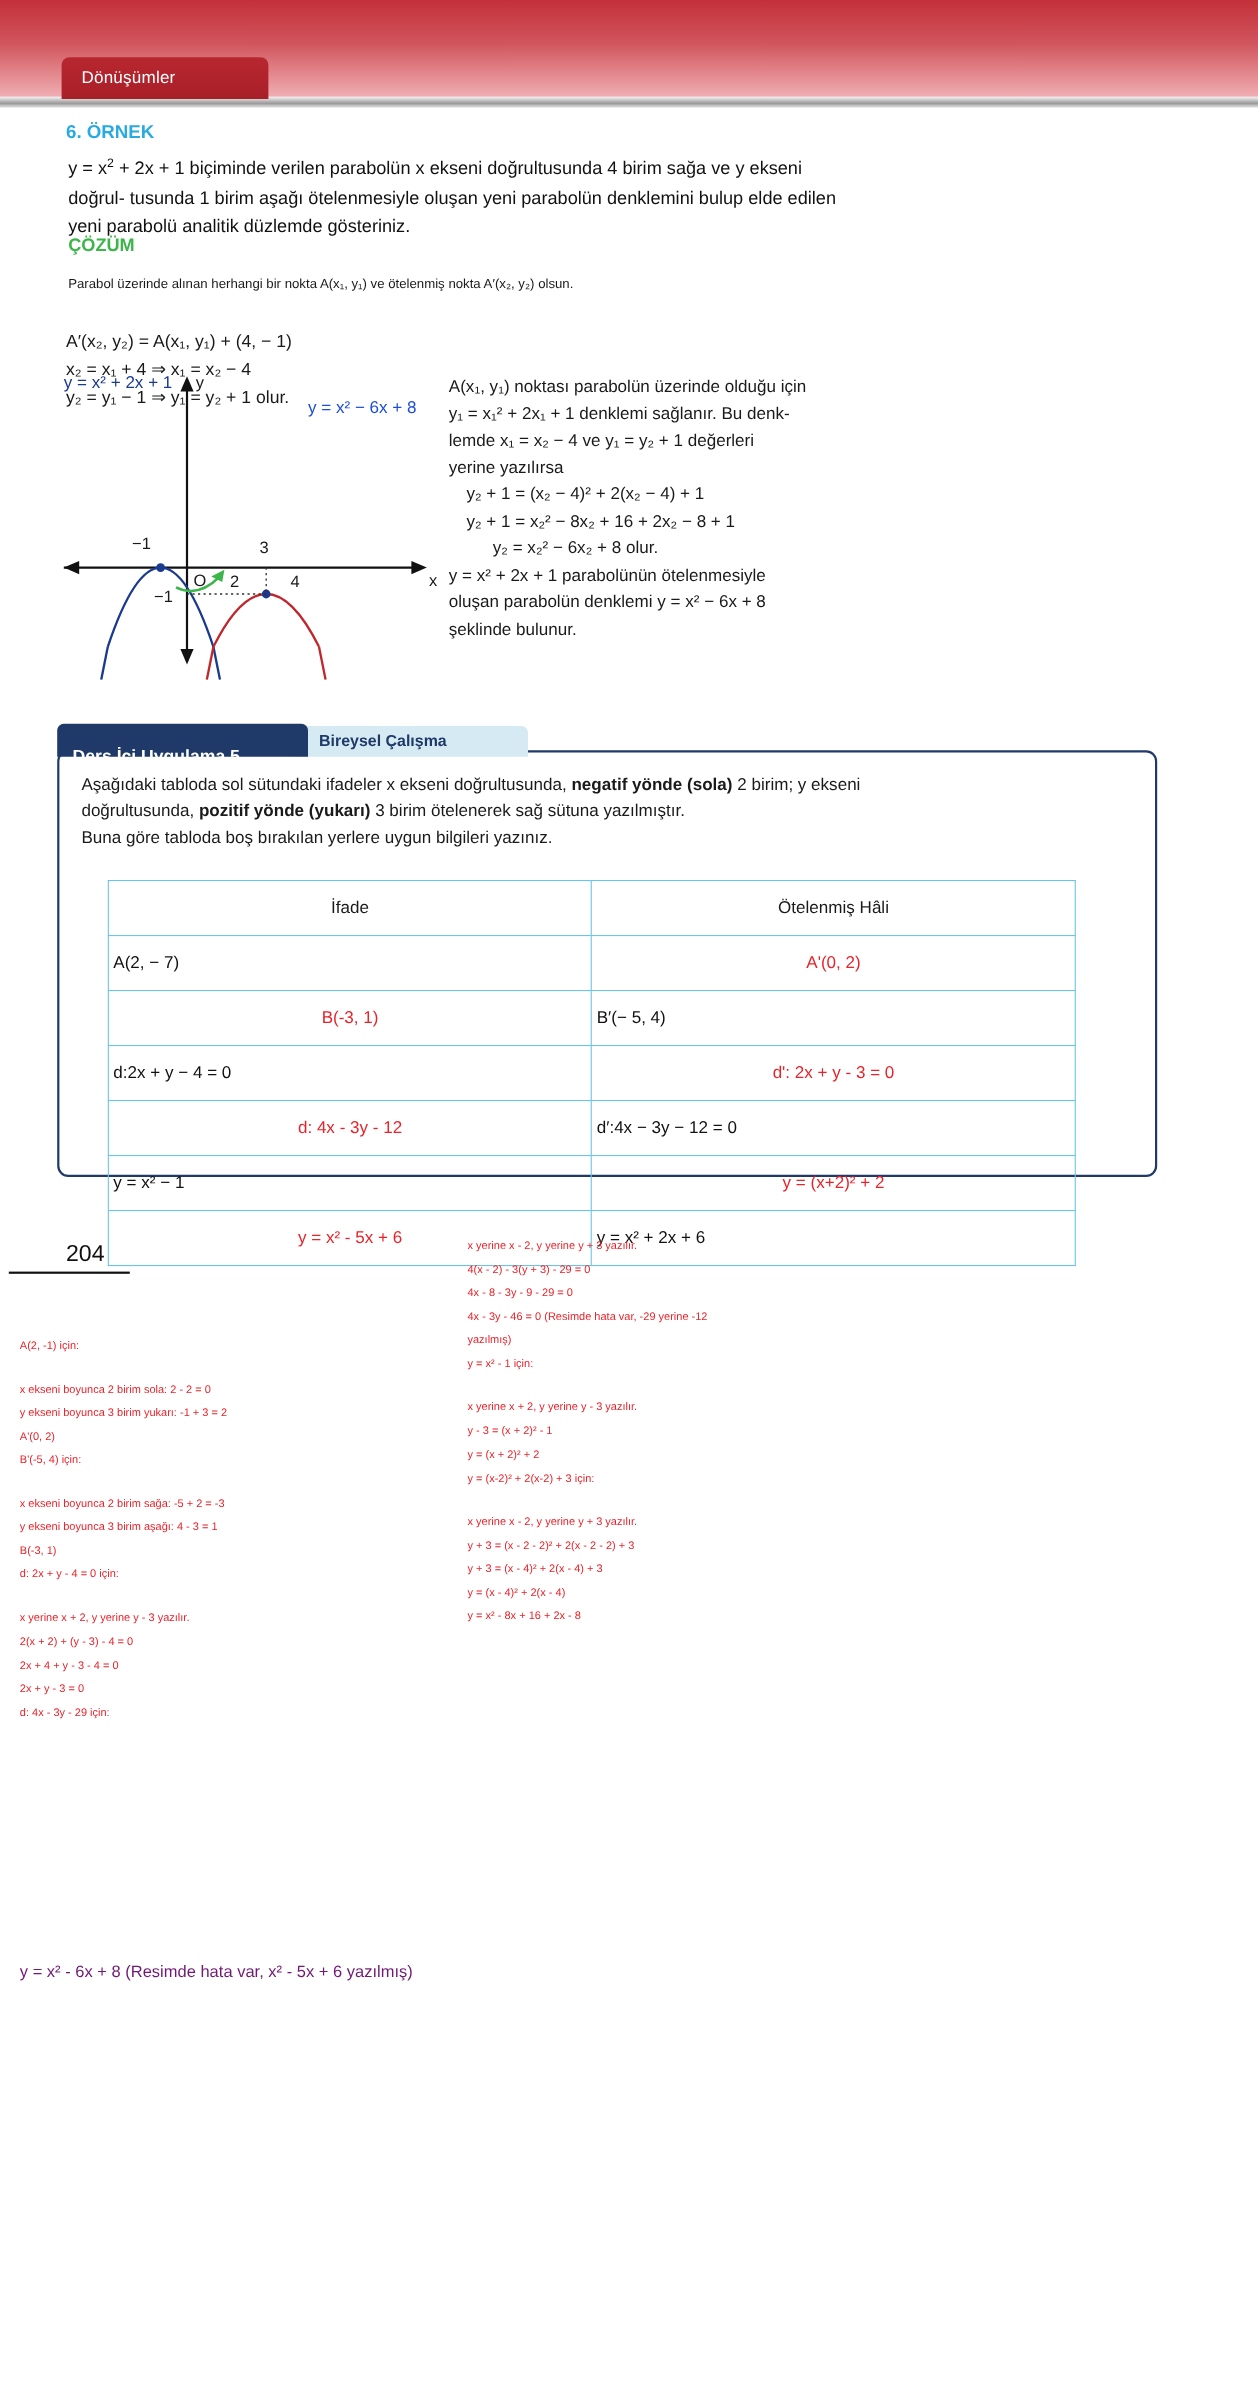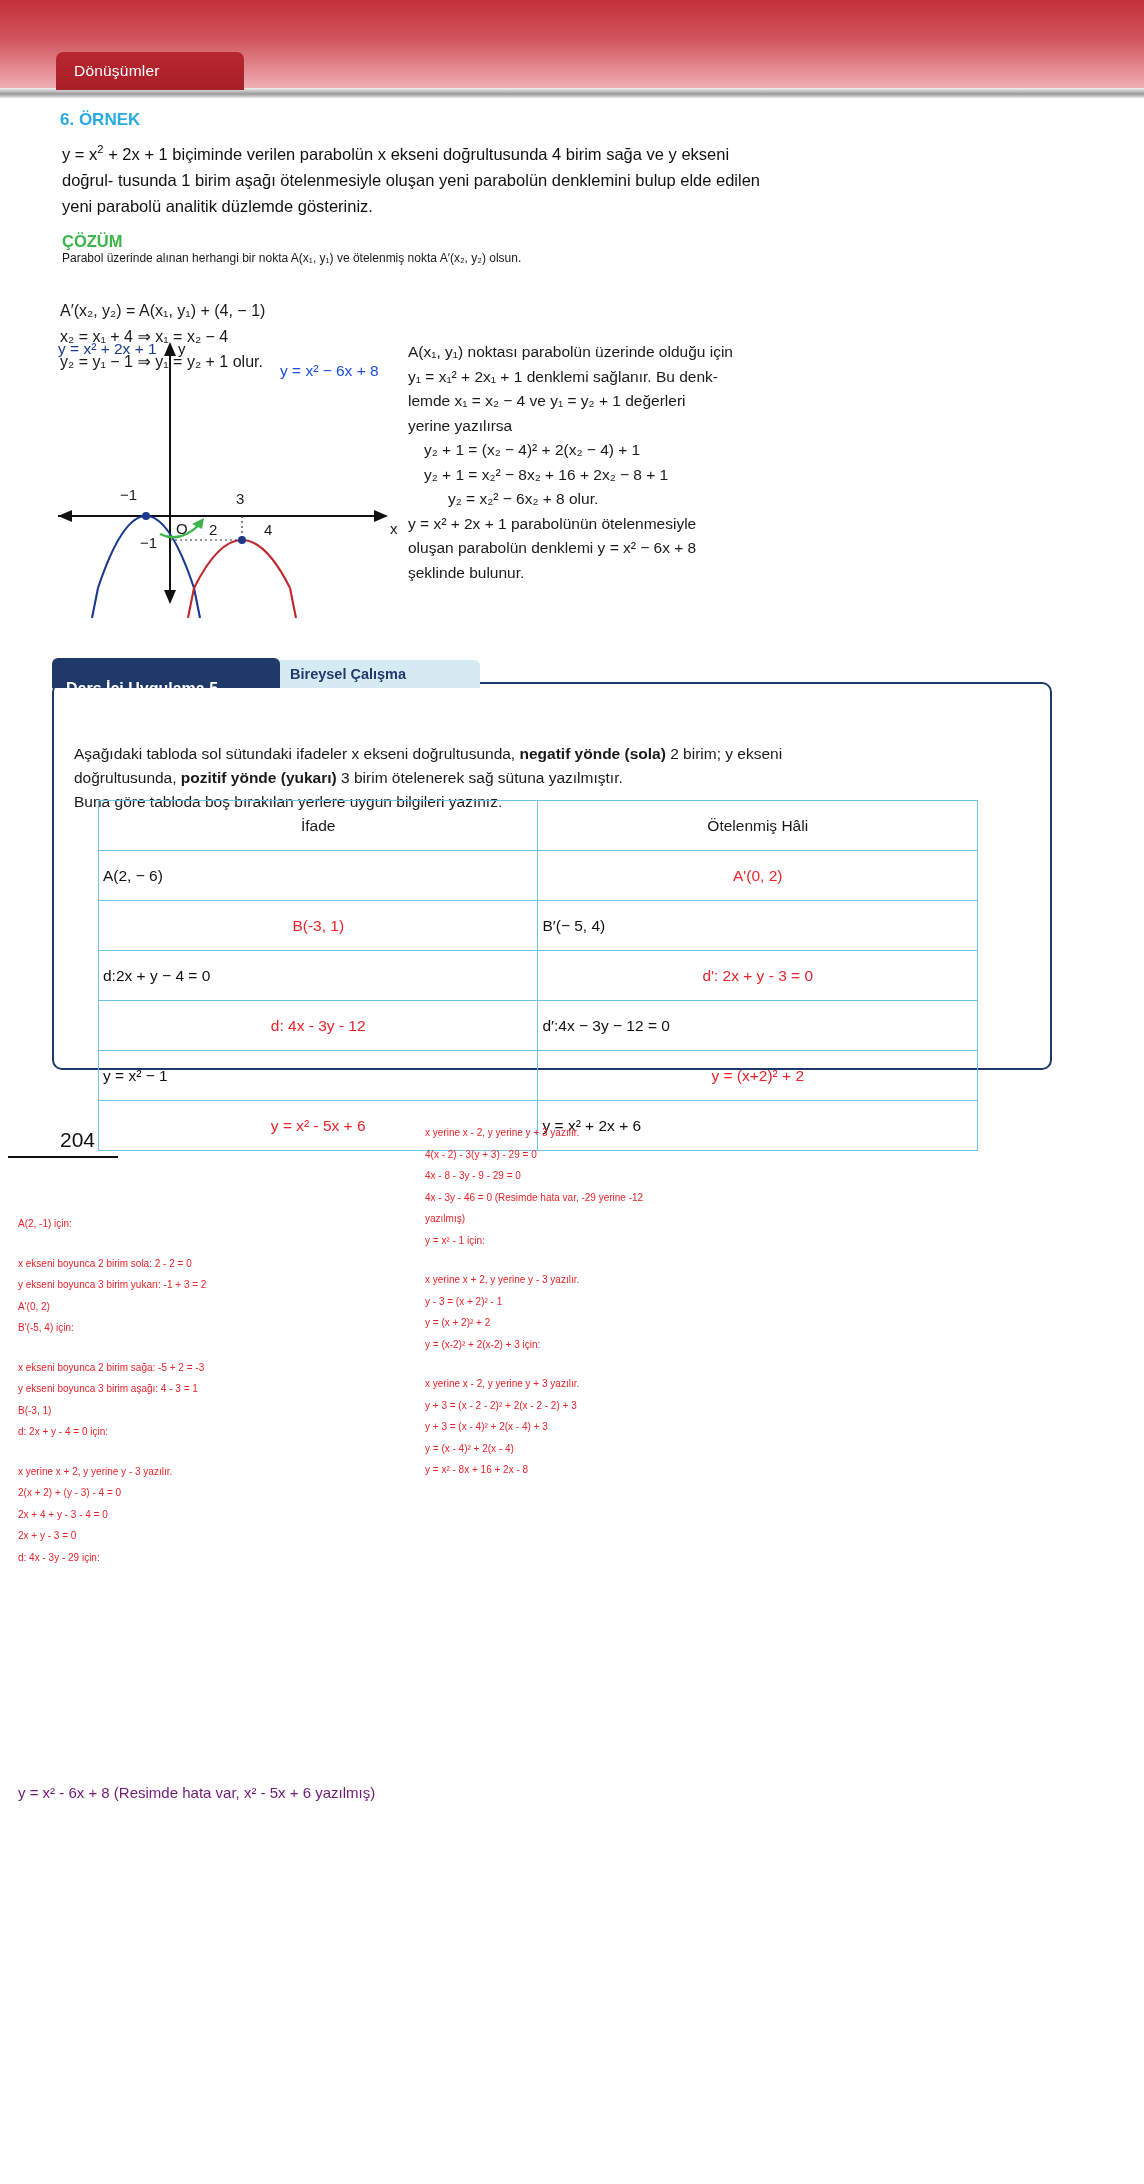--- a/index.html
+++ b/index.html
@@ -38,21 +38,21 @@
     color:#29aae1; font-weight:bold; font-size:17px;
   }
   .ornek-body{
     position:absolute; left:62px; top:136px; width:700px;
     font-size:16.5px; line-height:26px; color:#111;
   }
   sup{ font-size:.68em; vertical-align:super; }
 
   .cozum-title{
     position:absolute; left:62px; top:214px;
-    color:#3cb54a; font-weight:bold; font-size:16.5px;margin-top:18px;
+    color:#3cb54a; font-weight:bold; font-size:16.5px;
   }
   .cozum-lead{
     position:absolute; left:62px; top:246px; width:720px;
     font-size:12px; line-height:25px;
   }
   .eq-list{
     position:absolute; left:60px; top:272px;
     font-size:16px; line-height:25.5px;
   }
   .eq-list div{ white-space:nowrap; }
@@ -90,21 +90,21 @@
   .di-tab-blue span{ color:#fff; font-weight:bold; font-size:16px; padding-left:14px;margin-top:32px; }
   .di-tab-light{
     position:absolute; left:268px; top:660px; width:212px; height:28px;
     background:#d6eaf4; border-radius:0 6px 0 0;
     display:flex; align-items:center; z-index:2;
   }
   .di-tab-light span{ color:#1f3a68; font-weight:bold; font-size:14.5px; padding-left:22px; }
 
   .di-intro{
     position:absolute; left:74px; top:702px; width:950px;
-    font-size:15.5px; line-height:24px;margin-top:40px;
+    font-size:15.5px; line-height:24px;
   }
   .di-intro b{ font-weight:bold; }
 
   
   .tbl{
     position:absolute; left:98px; top:800px; width:880px;
     border-collapse:collapse;
   }
   .tbl td, .tbl th{
     border:1px solid #6cc5e8;
@@ -238,21 +238,21 @@
   <span>Buna göre tabloda boş bırakılan yerlere uygun bilgileri yazınız.</span>
 </div>
 
 <table class="tbl">
   <tbody>
       <tr>
     <th class="col1">İfade</th>
     <th class="col2">Ötelenmiş Hâli</th>
   </tr>
   <tr>
-    <td class="col1 cell-black">A(2, − 6)</td>
+    <td class="col1 cell-black">A(2, − 7)</td>
     <td class="col2 cell-red">A'(0, 2)</td>
   </tr>
   <tr>
     <td class="col1 cell-red">B(-3, 1)</td>
     <td class="col2 cell-black">B′(− 5, 4)</td>
   </tr>
   <tr>
     <td class="col1 cell-black">d:2x + y − 4 = 0</td>
     <td class="col2 cell-red">d': 2x + y - 3 = 0</td>
   </tr>

